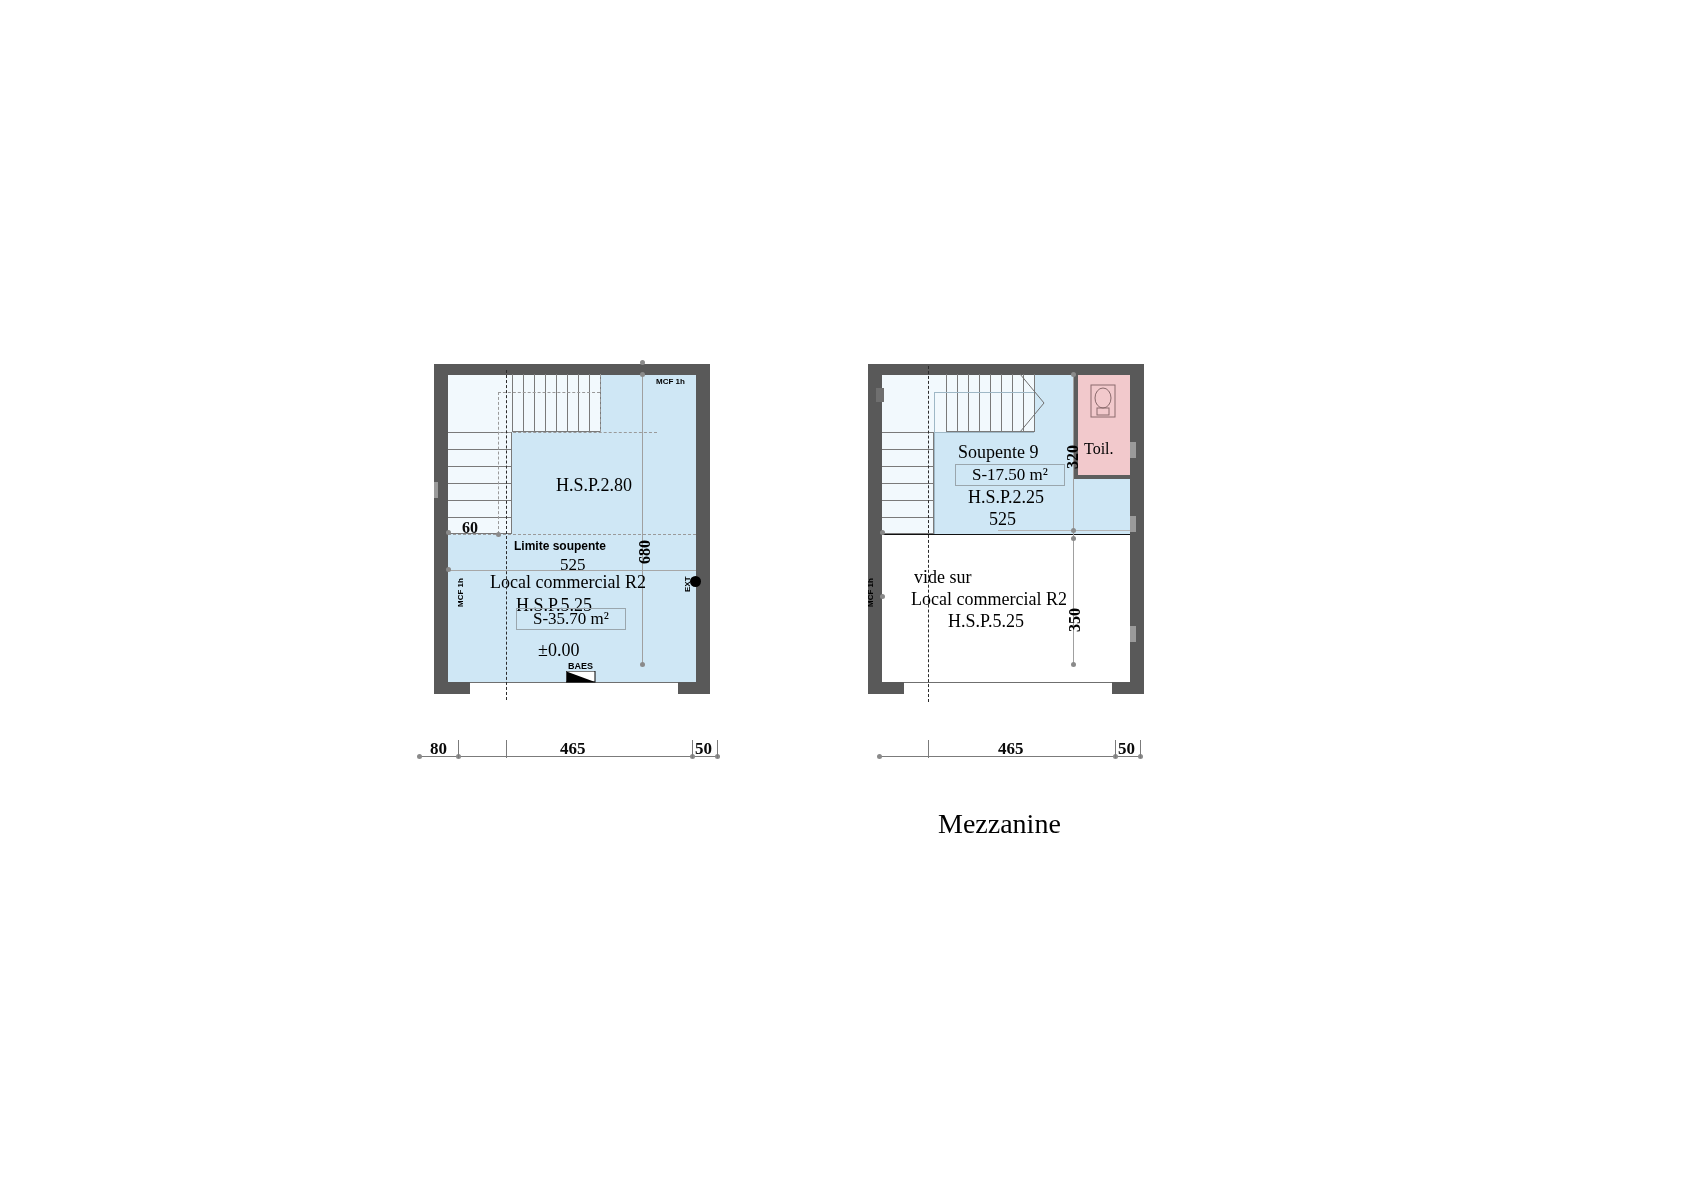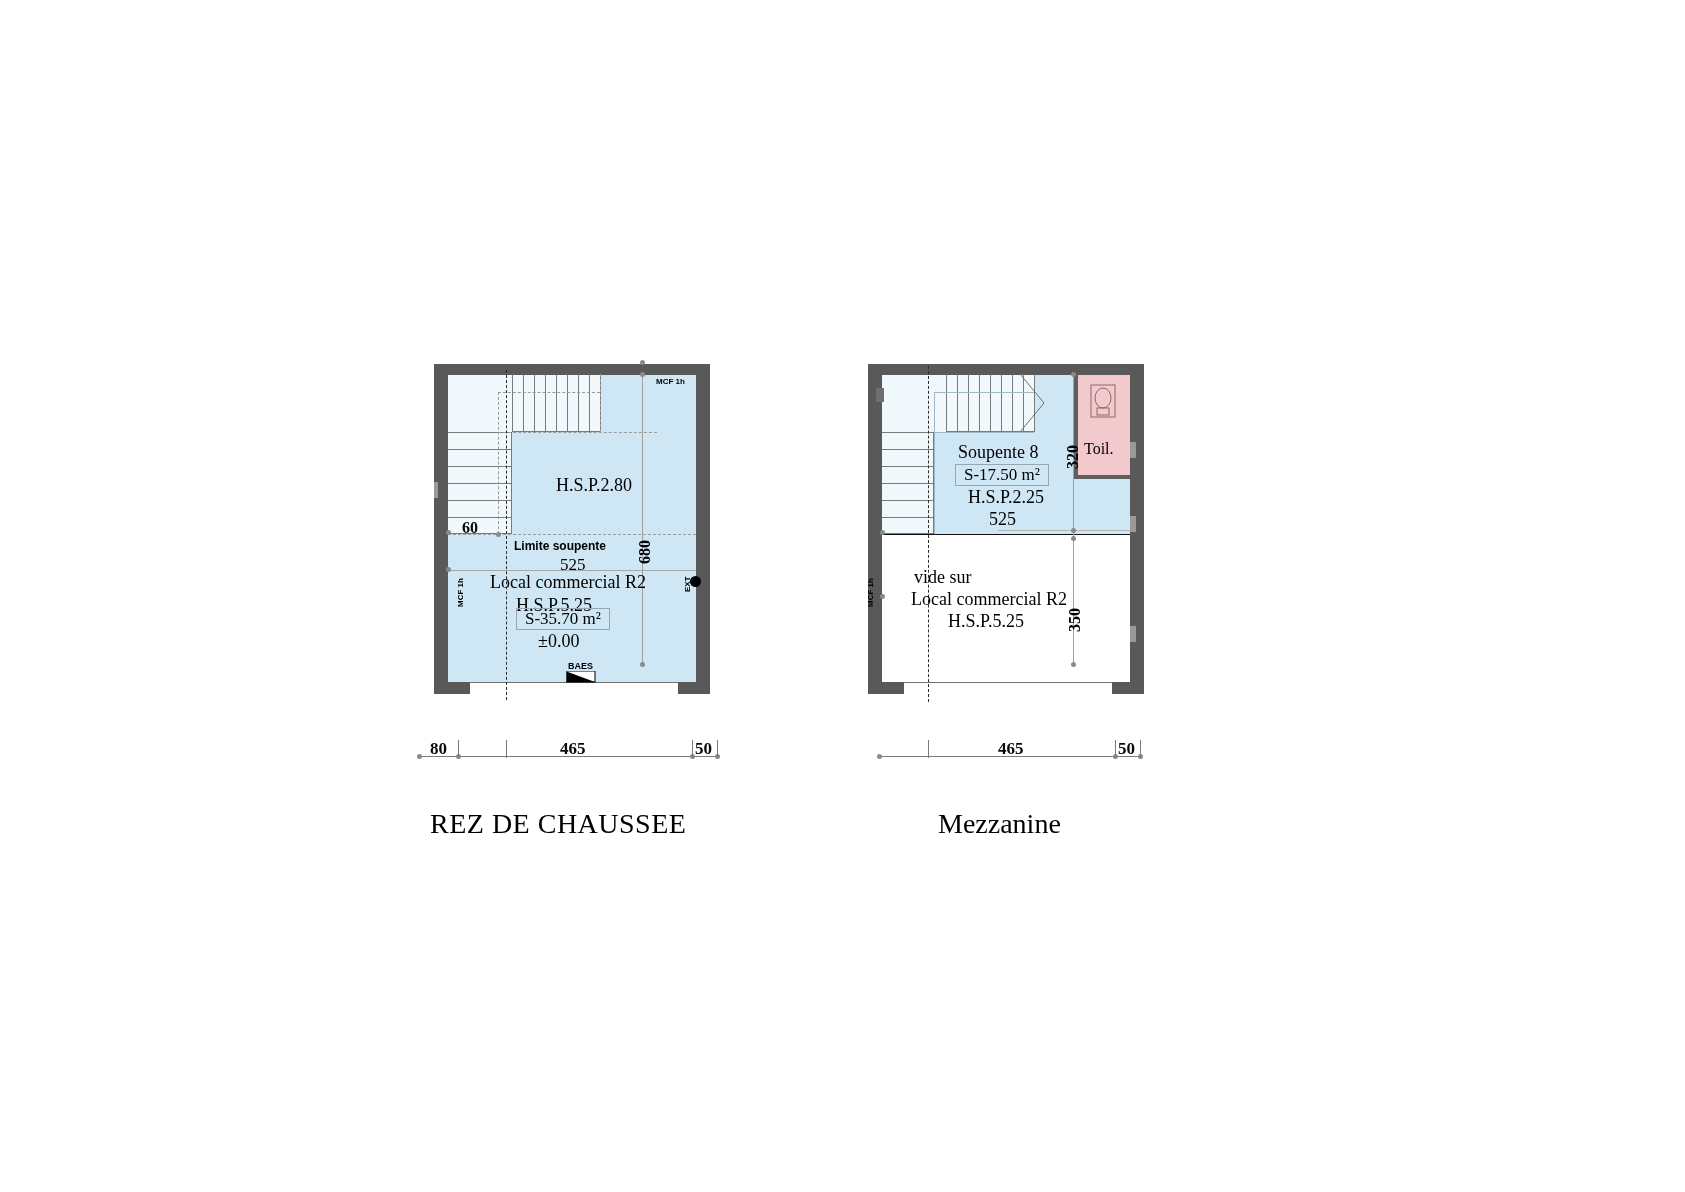--- a/index.html
+++ b/index.html
@@ -152,21 +152,21 @@
   }
   .room-text.big { font-size: 18px; }
 
   .area-box {
     position: absolute;
     font-family: "Liberation Serif", serif;
     font-size: 17px;
     color: #000;
     white-space: nowrap;
     border: 1px solid #9aa6ad;
-    padding: 0 8px;
+    padding: 0 16px;
   }
 
   .limit-text {
     position: absolute;
     font-family: "Liberation Sans", sans-serif;
     font-weight: bold;
     font-size: 12px;
     color: #000;
     white-space: nowrap;
   }
@@ -272,21 +272,21 @@
 
     <div class="room-text big" style="left:122px; top:111px;">H.S.P.2.80</div>
 
     <div class="limit-text" style="left:80px; top:175px;">Limite soupente</div>
 
     <div class="room-text" style="left:126px; top:191px;">525</div>
 
     <div class="room-text big" style="left:56px; top:208px;">Local commercial R2</div>
     <div class="room-text big" style="left:82px; top:231px;">H.S.P.5.25</div>
     <div class="area-box" style="left:82px; top:244px;">S-35.70 m²</div>
-    <div class="room-text big" style="left:104px; top:267px;">±0.00</div>
+    <div class="room-text big" style="left:104px; top:276px;">±0.00</div>
 
     <div class="dim-label" style="left:28px; top:155px; font-size:16px;">60</div>
 
     <div class="vert-label" style="left:202px; top:200px; font-size:16px;">680</div>
 
     <div class="tiny-tag" style="left:222px; top:13px;">MCF 1h</div>
 
     <div class="vert-label-sans" style="left:22px; top:243px; font-size:8px;">MCF 1h</div>
 
     <div class="vert-label-sans" style="left:249px; top:228px; font-size:8px;">EXT</div>
@@ -308,21 +308,20 @@
     <div class="dim-dot" style="left:305px; top:22px;"></div>
     <div class="dim-tick" style="left:48px;  top:8px; height:18px;"></div>
     <div class="dim-tick" style="left:96px;  top:8px; height:18px;"></div>
     <div class="dim-tick" style="left:282px; top:8px; height:18px;"></div>
     <div class="dim-tick" style="left:307px; top:8px; height:18px;"></div>
     <div class="dim-label" style="left:20px; top:7px;">80</div>
     <div class="dim-label" style="left:150px; top:7px;">465</div>
     <div class="dim-label" style="left:285px; top:7px;">50</div>
   </div>
 
-  <div class="plan-title rdc" style="left:430px; top:808px;">REZ DE CHAUSSEE</div>
 
   <div class="plan" style="left:868px; top:364px; width:276px; height:330px;">
 
     <div class="floor-blue" style="left:14px; top:10px; width:248px; height:160px;"></div>
     <div class="floor-pale" style="left:14px; top:10px; width:152px; height:58px;"></div>
     <div class="floor-pale" style="left:14px; top:10px; width:52px; height:160px;"></div>
 
     <div class="floor-white" style="left:14px; top:170px; width:248px; height:148px;"></div>
 
     <div class="floor-pink" style="left:209px; top:11px; width:53px; height:104px;"></div>
@@ -387,21 +386,21 @@
     <div class="dashdot-v" style="left:60px; top:2px; height:336px;"></div>
     <div class="thin-line-v" style="left:205px; top:10px; height:290px; background:#a0a0a0;"></div>
 
     <div class="dim-dot" style="left:203px; top:8px;"></div>
     <div class="dim-dot" style="left:12px; top:166px;"></div>
     <div class="dim-dot" style="left:203px; top:164px;"></div>
     <div class="dim-dot" style="left:203px; top:172px;"></div>
     <div class="dim-dot" style="left:203px; top:298px;"></div>
     <div class="dim-dot" style="left:12px; top:230px;"></div>
 
-    <div class="room-text big" style="left:90px; top:78px;">Soupente 8</div>
+    <div class="room-text big" style="left:90px; top:78px;">Soupente 9</div>
     <div class="area-box" style="left:87px; top:100px;">S-17.50 m²</div>
     <div class="room-text big" style="left:100px; top:123px;">H.S.P.2.25</div>
     <div class="room-text big" style="left:121px; top:145px;">525</div>
 
     <div class="vert-label" style="left:196px; top:105px; font-size:16px;">320</div>
 
     <div class="room-text big" style="left:46px; top:203px;">vide sur</div>
     <div class="room-text big" style="left:43px; top:225px;">Local commercial R2</div>
     <div class="room-text big" style="left:80px; top:247px;">H.S.P.5.25</div>
 

